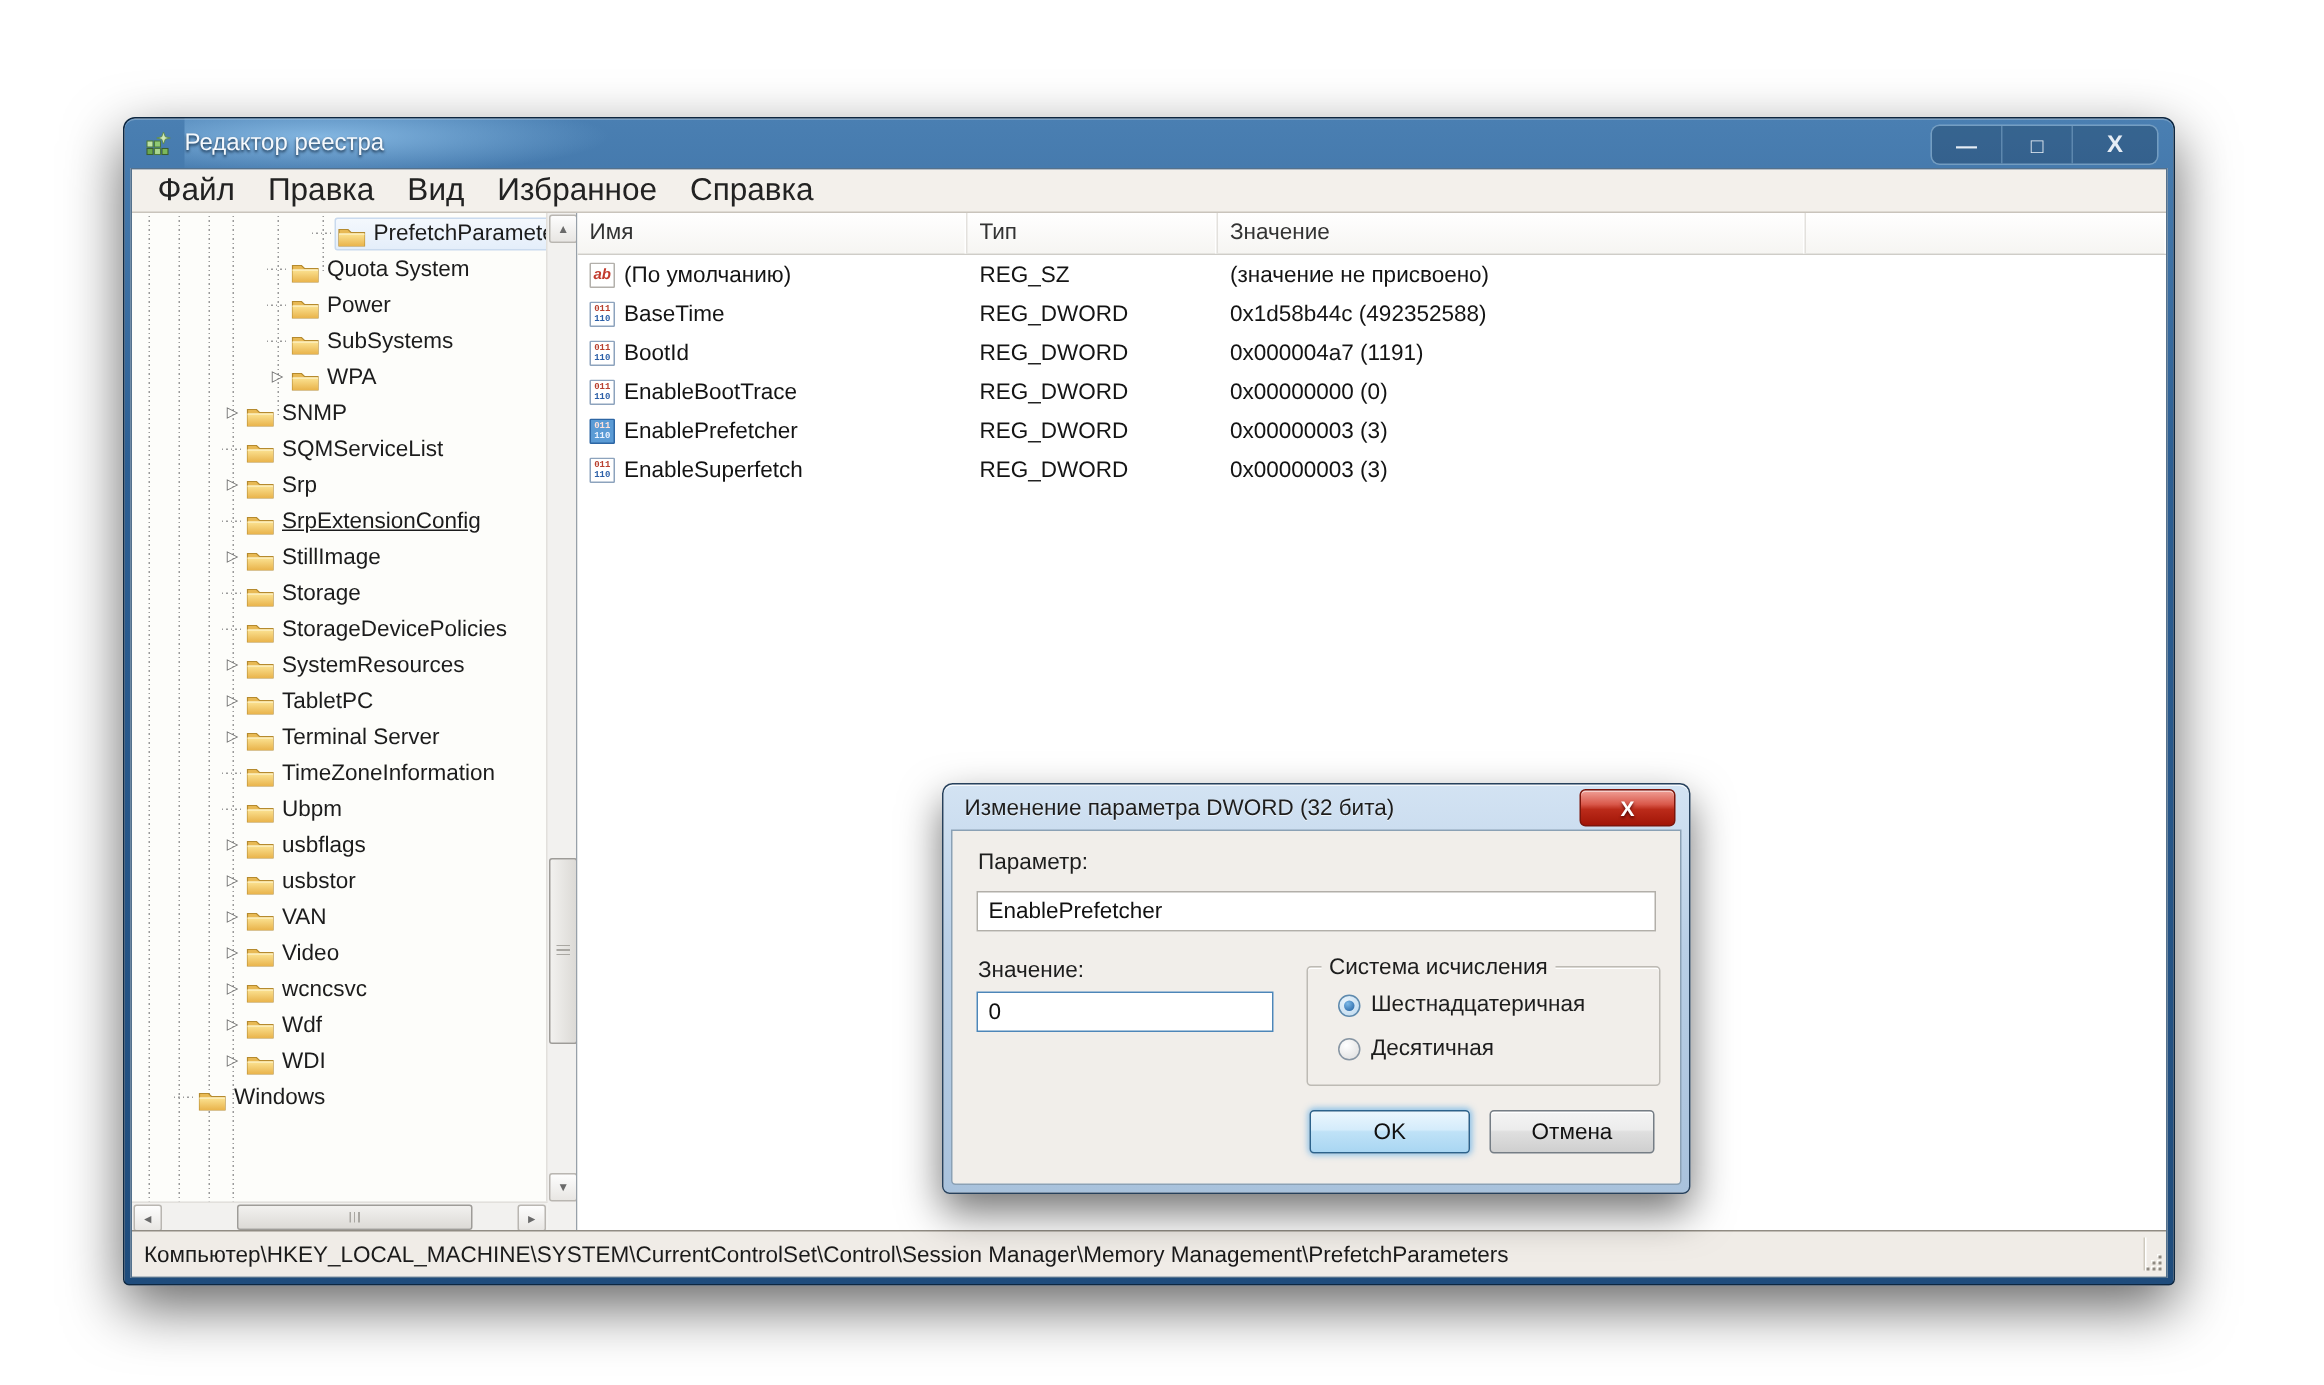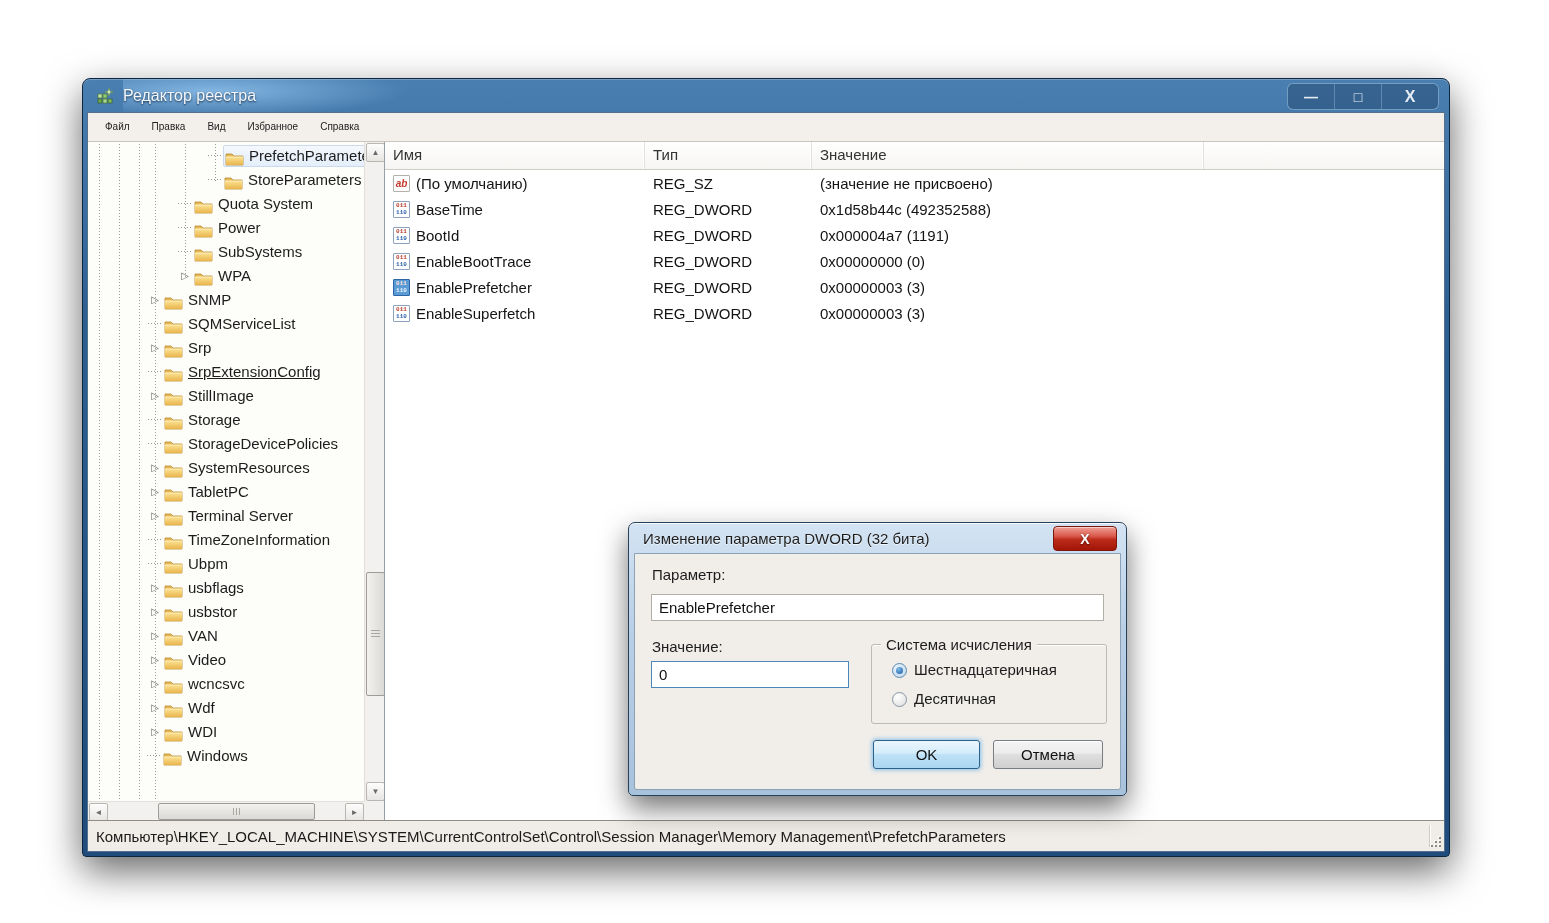--- a/index.html
+++ b/index.html
@@ -23,21 +23,21 @@
   .title-text{position:relative;color:#f4f8fc;font-size:16px;text-shadow:0 1px 2px rgba(0,20,40,.8);}
   .win-btns{position:absolute;right:10px;top:4px;height:25px;display:flex;border:1px solid rgba(170,205,235,.55);
     border-radius:6px;background:rgba(8,32,58,.28);overflow:hidden;}
   .win-btn{width:46px;display:flex;align-items:center;justify-content:center;color:#e6edf5;font-size:14px;font-weight:bold;border-left:1px solid rgba(170,205,235,.35);}
   .win-btn:first-child{border-left:none;}
   .win-btn.close{width:56px;font-size:16px;}
   .window-inner{position:absolute;left:4px;right:4px;top:33px;bottom:4px;background:#f0ede9;border:1px solid #54718c;
     display:flex;flex-direction:column;overflow:hidden;}
   
   .menubar{height:28px;background:#f3f0eb;border-bottom:1px solid #c9c4bc;display:flex;align-items:center;padding-left:6px;flex:0 0 auto;}
-  .menu-item{padding:16px 11px;font-size:10px;color:#222;line-height:28px;}
+  .menu-item{padding:16px 11px;font-size:21px;color:#222;line-height:28px;}
   
   .content{flex:1 1 auto;display:flex;min-height:0;position:relative;}
   
   .tree-pane{width:296px;flex:0 0 auto;background:#fdfdfa;border-right:1px solid #97a0a9;position:relative;overflow:hidden;}
   .tree-scroll{position:absolute;left:0;top:2px;right:0;bottom:18px;overflow:hidden;}
   .guide{position:absolute;top:0;bottom:0;width:1px;
     background-image:repeating-linear-gradient(180deg,#9b9b9b 0 1px,transparent 1px 3px);}
   .guide.seg{bottom:auto;}
   .tree-row{height:24px;line-height:24px;white-space:nowrap;font-size:15px;color:#1c1c1c;display:flex;align-items:center;position:relative;}
   .stub{width:16px;height:24px;flex:0 0 auto;
@@ -181,37 +181,20 @@
                         <linearGradient id="g" x1="0" y1="0" x2="0" y2="1">
                           <stop offset="0" stop-color="#fbe291"></stop>
                           <stop offset="1" stop-color="#e9b44c"></stop>
                         </linearGradient>
                       </defs>
                       <path d="M1 6 L18 6" stroke="#fdf0c0" stroke-width="1"></path>
                     </svg></span>
                   <span class="tree-label">PrefetchParameters</span>
                 </span>
               </div>
-              <div class="tree-row" style="padding-left: 119px;">
-                <span class="stub"></span>
-                <span class="row-wrap">
-                  <span class="folder"><svg width="19" height="15" viewBox="0 0 19 15">
-                      <path d="M1 3 L7 3 L9 5 L18 5 L18 14 L1 14 Z" fill="#e8b954" stroke="#b58a2e" stroke-width="0.8"></path>
-                      <path d="M1 6 L18 6 L18 14 L1 14 Z" fill="url(#g)" stroke="none"></path>
-                      <defs>
-                        <linearGradient id="g" x1="0" y1="0" x2="0" y2="1">
-                          <stop offset="0" stop-color="#fbe291"></stop>
-                          <stop offset="1" stop-color="#e9b44c"></stop>
-                        </linearGradient>
-                      </defs>
-                      <path d="M1 6 L18 6" stroke="#fdf0c0" stroke-width="1"></path>
-                    </svg></span>
-                  <span class="tree-label">StoreParameters</span>
-                </span>
-              </div>
               <div class="tree-row" style="padding-left: 89px;">
                 <span class="stub"></span>
                 <span class="row-wrap">
                   <span class="folder"><svg width="19" height="15" viewBox="0 0 19 15">
                       <path d="M1 3 L7 3 L9 5 L18 5 L18 14 L1 14 Z" fill="#e8b954" stroke="#b58a2e" stroke-width="0.8"></path>
                       <path d="M1 6 L18 6 L18 14 L1 14 Z" fill="url(#g)" stroke="none"></path>
                       <defs>
                         <linearGradient id="g" x1="0" y1="0" x2="0" y2="1">
                           <stop offset="0" stop-color="#fbe291"></stop>
                           <stop offset="1" stop-color="#e9b44c"></stop>
@@ -589,21 +572,21 @@
                         <linearGradient id="g" x1="0" y1="0" x2="0" y2="1">
                           <stop offset="0" stop-color="#fbe291"></stop>
                           <stop offset="1" stop-color="#e9b44c"></stop>
                         </linearGradient>
                       </defs>
                       <path d="M1 6 L18 6" stroke="#fdf0c0" stroke-width="1"></path>
                     </svg></span>
                   <span class="tree-label">WDI</span>
                 </span>
               </div>
-              <div class="tree-row" style="padding-left: 58px;">
+              <div class="tree-row" style="padding-left: 27px;">
                 <span class="stub"></span>
                 <span class="row-wrap">
                   <span class="folder"><svg width="19" height="15" viewBox="0 0 19 15">
                       <path d="M1 3 L7 3 L9 5 L18 5 L18 14 L1 14 Z" fill="#e8b954" stroke="#b58a2e" stroke-width="0.8"></path>
                       <path d="M1 6 L18 6 L18 14 L1 14 Z" fill="url(#g)" stroke="none"></path>
                       <defs>
                         <linearGradient id="g" x1="0" y1="0" x2="0" y2="1">
                           <stop offset="0" stop-color="#fbe291"></stop>
                           <stop offset="1" stop-color="#e9b44c"></stop>
                         </linearGradient>

